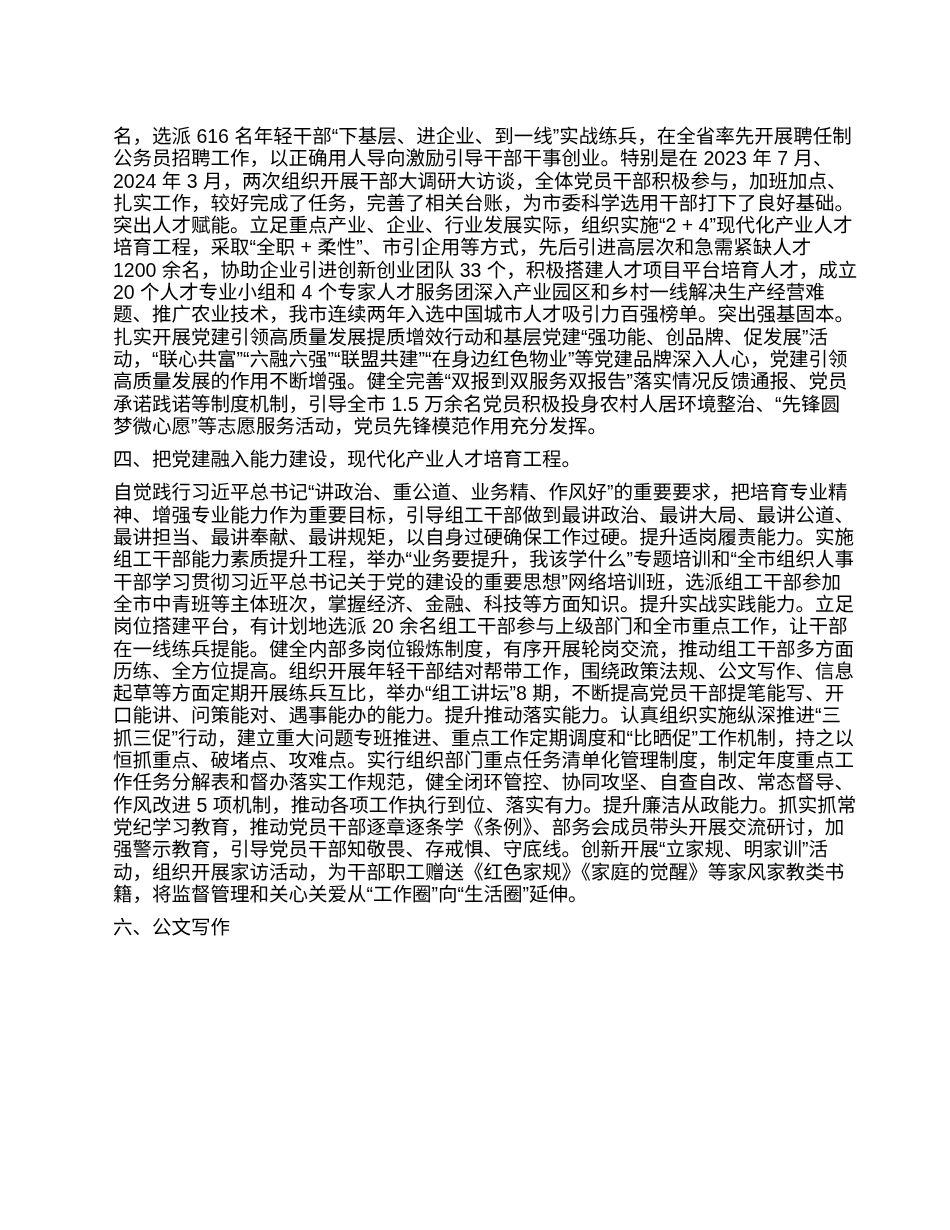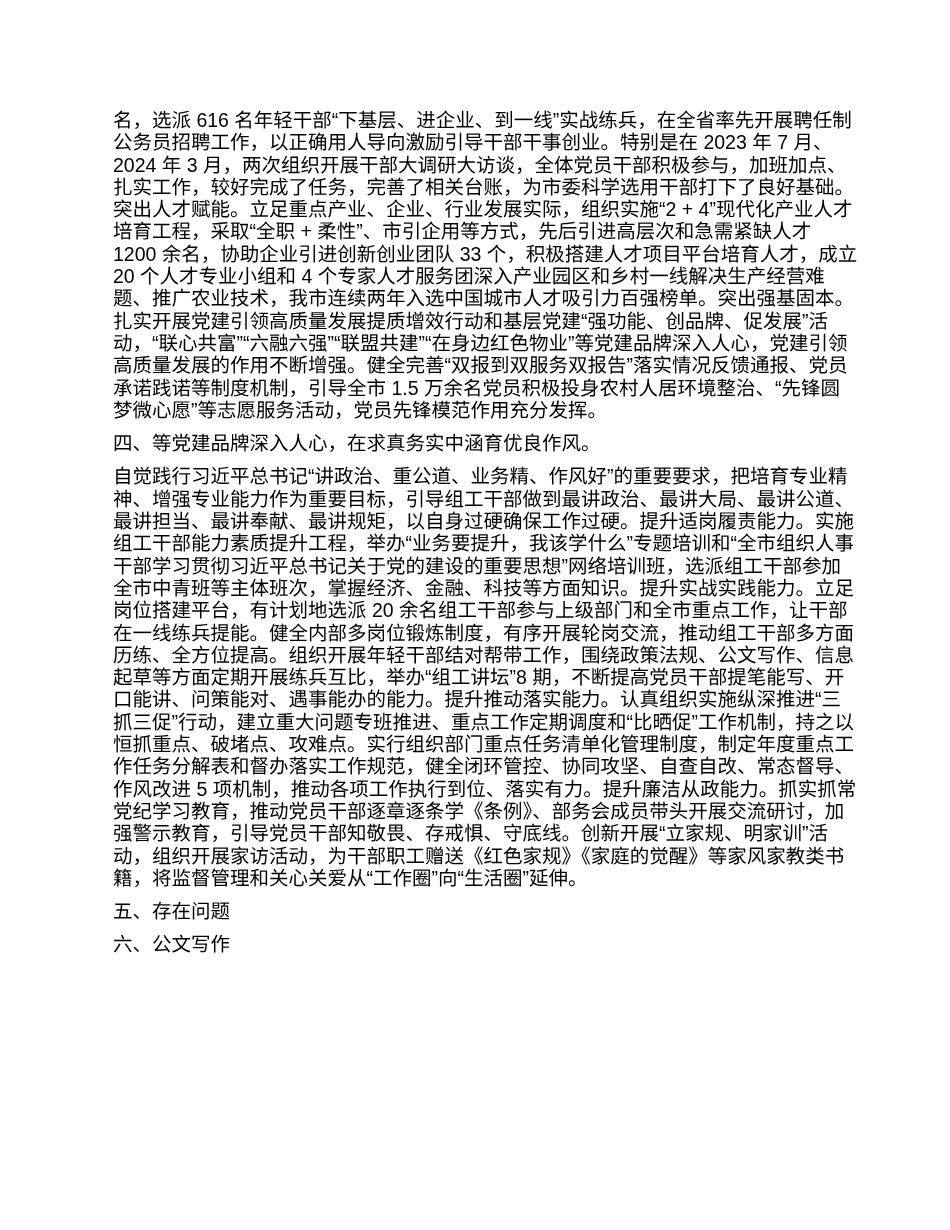--- a/index.html
+++ b/index.html
@@ -32,19 +32,18 @@
     padding: 0;
   }
   .doc-page p.heading {
     
     margin: 0 0 11px 0;
   }
 </style>
 </head>
 <body style="background: rgb(255, 255, 255);">
 
-<div class="doc-page" id="doc-root" style="color: rgb(0, 0, 0);">
+<div class="doc-page" id="doc-root" style="color: rgb(0, 0, 0); margin-top: 16px;">
     <p class="body">名，选派 616 名年轻干部“下基层、进企业、到一线”实战练兵，在全省率先开展聘任制公务员招聘工作，以正确用人导向激励引导干部干事创业。特别是在 2023 年 7 月、2024 年 3 月，两次组织开展干部大调研大访谈，全体党员干部积极参与，加班加点、扎实工作，较好完成了任务，完善了相关台账，为市委科学选用干部打下了良好基础。突出人才赋能。立足重点产业、企业、行业发展实际，组织实施“2 + 4”现代化产业人才培育工程，采取“全职 + 柔性”、市引企用等方式，先后引进高层次和急需紧缺人才 1200 余名，协助企业引进创新创业团队 33 个，积极搭建人才项目平台培育人才，成立 20 个人才专业小组和 4 个专家人才服务团深入产业园区和乡村一线解决生产经营难题、推广农业技术，我市连续两年入选中国城市人才吸引力百强榜单。突出强基固本。扎实开展党建引领高质量发展提质增效行动和基层党建“强功能、创品牌、促发展”活动，“联心共富”“六融六强”“联盟共建”“在身边红色物业”等党建品牌深入人心，党建引领高质量发展的作用不断增强。健全完善“双报到双服务双报告”落实情况反馈通报、党员承诺践诺等制度机制，引导全市 1.5 万余名党员积极投身农村人居环境整治、“先锋圆梦微心愿”等志愿服务活动，党员先锋模范作用充分发挥。</p>
-    <p class="heading">四、等党建品牌深入人心，在求真务实中涵育优良作风。</p>
+    <p class="heading">四、把党建融入能力建设，现代化产业人才培育工程。</p>
     <p class="body">自觉践行习近平总书记“讲政治、重公道、业务精、作风好”的重要要求，把培育专业精神、增强专业能力作为重要目标，引导组工干部做到最讲政治、最讲大局、最讲公道、最讲担当、最讲奉献、最讲规矩，以自身过硬确保工作过硬。提升适岗履责能力。实施组工干部能力素质提升工程，举办“业务要提升，我该学什么”专题培训和“全市组织人事干部学习贯彻习近平总书记关于党的建设的重要思想”网络培训班，选派组工干部参加全市中青班等主体班次，掌握经济、金融、科技等方面知识。提升实战实践能力。立足岗位搭建平台，有计划地选派 20 余名组工干部参与上级部门和全市重点工作，让干部在一线练兵提能。健全内部多岗位锻炼制度，有序开展轮岗交流，推动组工干部多方面历练、全方位提高。组织开展年轻干部结对帮带工作，围绕政策法规、公文写作、信息起草等方面定期开展练兵互比，举办“组工讲坛”8 期，不断提高党员干部提笔能写、开口能讲、问策能对、遇事能办的能力。提升推动落实能力。认真组织实施纵深推进“三抓三促”行动，建立重大问题专班推进、重点工作定期调度和“比晒促”工作机制，持之以恒抓重点、破堵点、攻难点。实行组织部门重点任务清单化管理制度，制定年度重点工作任务分解表和督办落实工作规范，健全闭环管控、协同攻坚、自查自改、常态督导、作风改进 5 项机制，推动各项工作执行到位、落实有力。提升廉洁从政能力。抓实抓常党纪学习教育，推动党员干部逐章逐条学《条例》、部务会成员带头开展交流研讨，加强警示教育，引导党员干部知敬畏、存戒惧、守底线。创新开展“立家规、明家训”活动，组织开展家访活动，为干部职工赠送《红色家规》《家庭的觉醒》等家风家教类书籍，将监督管理和关心关爱从“工作圈”向“生活圈”延伸。</p>
-    <p class="heading">五、存在问题</p>
     <p class="heading">六、公文写作</p>
   </div>
 
 </body></html>

